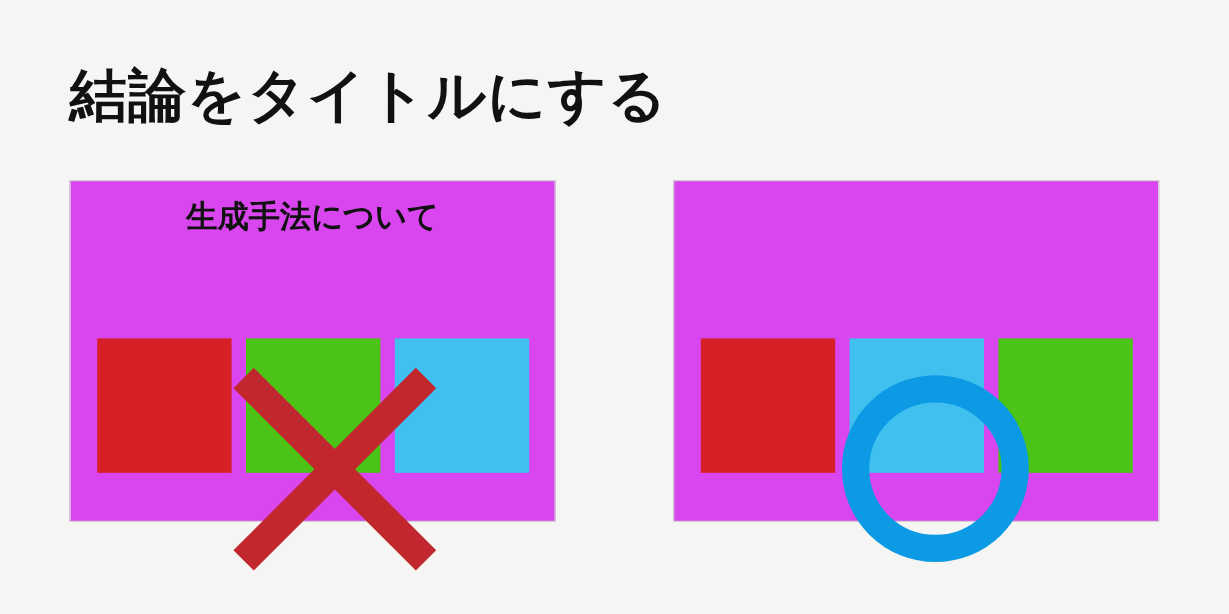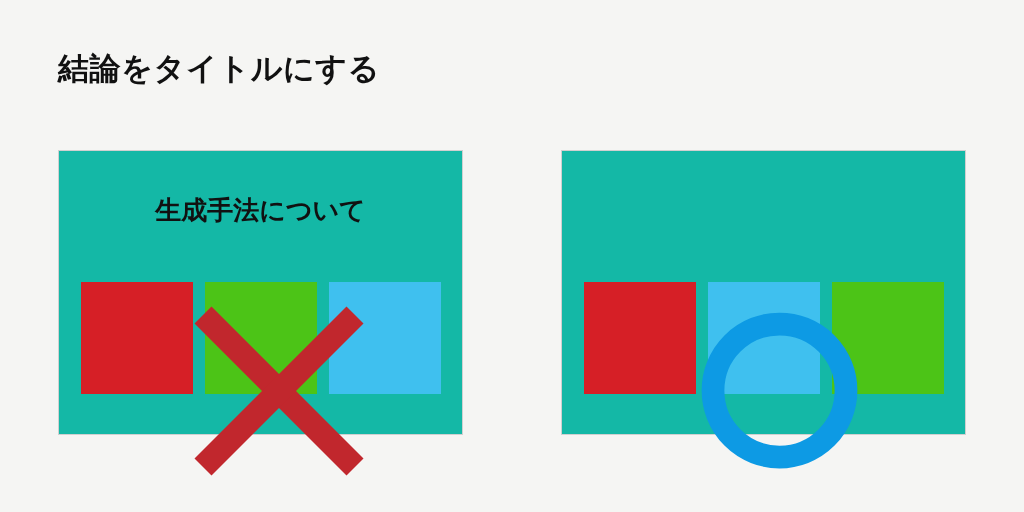--- a/index.html
+++ b/index.html
@@ -8,39 +8,39 @@
     background: #f5f5f3;
     font-family: "Hiragino Kaku Gothic ProN", "Hiragino Sans", "Yu Gothic", Meiryo, sans-serif;
     color: #111;
     position: relative;
     overflow: hidden;
   }
   .title {
     position: absolute;
     left: 58px;
     top: 48px;
-    font-size: 31px;
+    font-size: 48px;
     font-weight: 700;
     letter-spacing: 0.02em;
     text-align: right;
   }
   .panels {
     position: absolute;
     left: 58px;
     top: 150px;
     display: flex;
     gap: 98px;
   }
   .panel {
     width: 405px;
     height: 285px;
-    background: #14b8a6;
+    background: #d946ef;
     border: 1px solid #d0d0d0;
     position: relative;
-    padding-top: 42px;
+    padding-top: 12px;
   }
   .panel-title {
     text-align: center;
     font-size: 26px;
     font-weight: 600;
   }
   .blocks {
     position: absolute;
     left: 22px;
     bottom: 40px;

